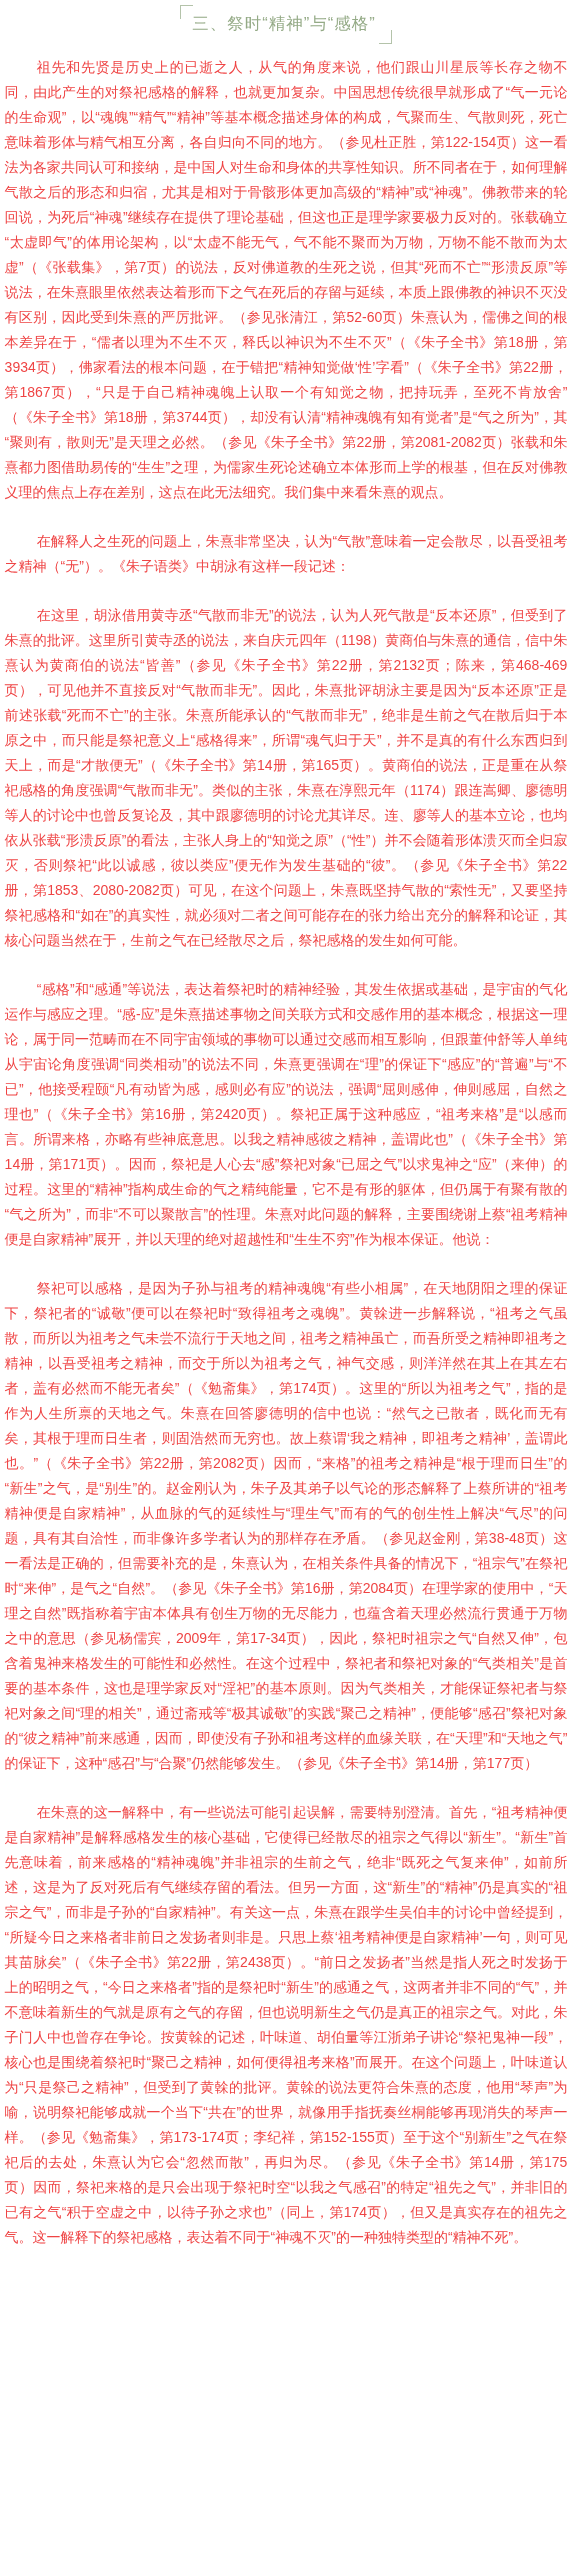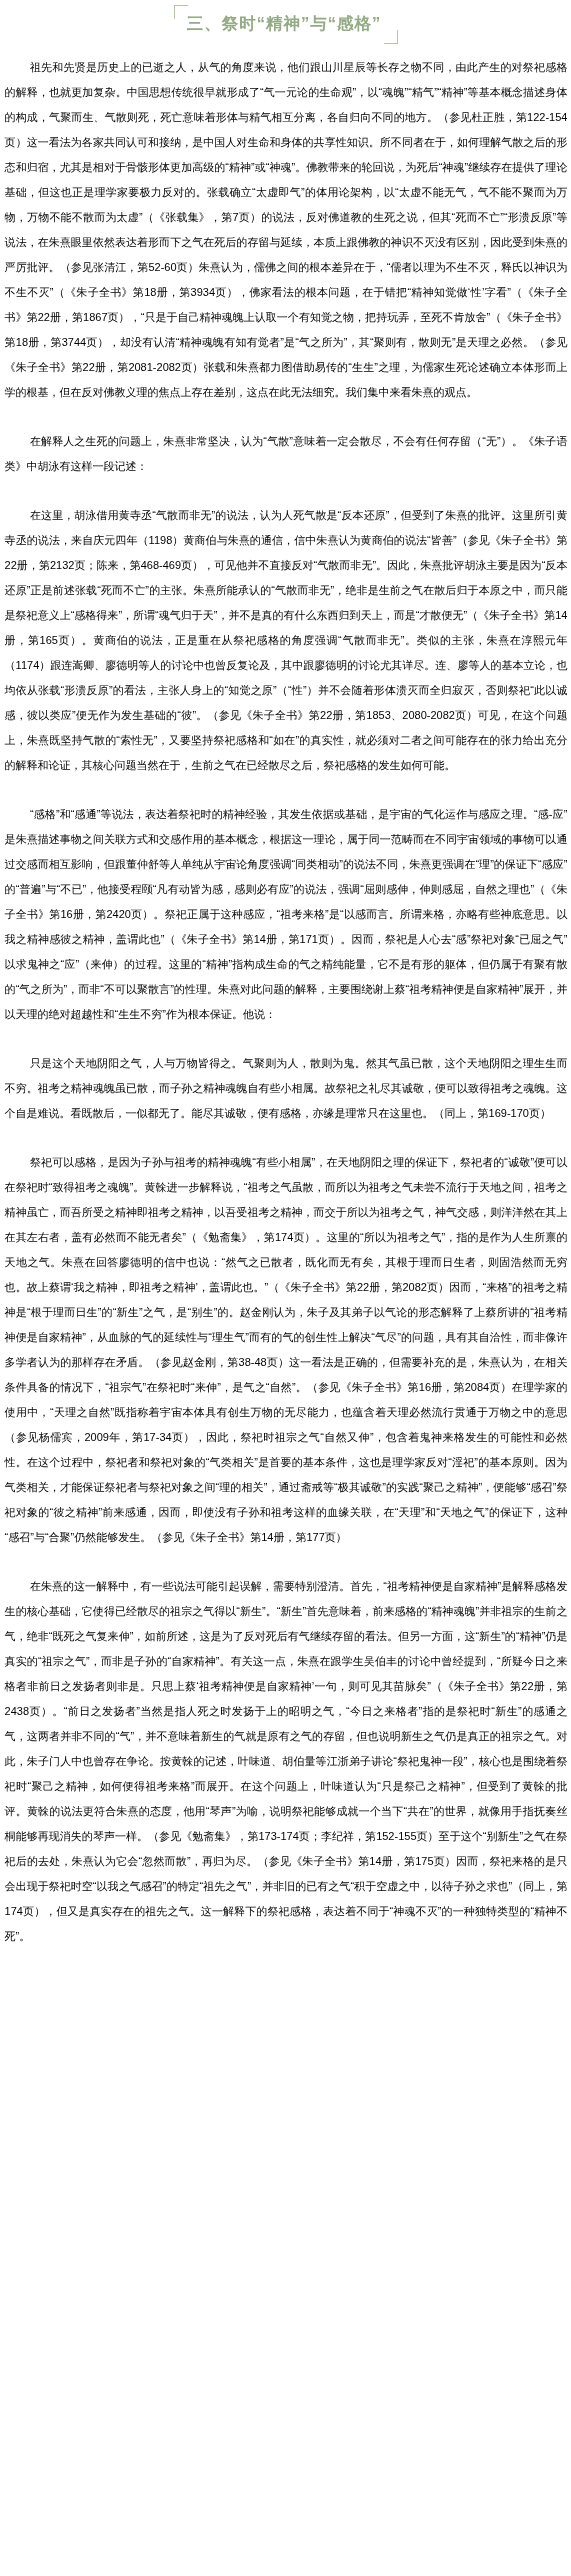--- a/index.html
+++ b/index.html
@@ -37,30 +37,30 @@
   }
   .corner-br {
     right: 0;
     bottom: 0;
     border-bottom: 1.5px solid #b4c3aa;
     border-right: 1.5px solid #b4c3aa;
   }
   .section-title {
     margin: 0;
     font-size: 16.5px;
-    font-weight: 700;
+    font-weight: 400;
     letter-spacing: 1px;
     color: #94aa86;
     white-space: nowrap;
   }
   .para {
     margin: 0 0 24px 0;
-    font-size: 11px;
+    font-size: 14px;
     line-height: 25px;
-    color: #000000;
+    color: #ef4444;
     text-align: justify;
     text-justify: inter-ideograph;
     text-indent: 2.3em;
   }
   .para:last-child {
     margin-bottom: 0;
   }
 </style>
 </head>
 <body>
@@ -68,21 +68,20 @@
 <div class="page">
   <div class="title-row">
     <div class="title-box">
       <span class="corner corner-tl" style="border-color: rgb(180, 195, 170);"></span>
       <h1 class="section-title" style="color: rgb(148, 170, 134);">三、祭时“精神”与“感格”</h1>
       <span class="corner corner-br" style="border-color: rgb(180, 195, 170);"></span>
     </div>
   </div>
 
   <p class="para">祖先和先贤是历史上的已逝之人，从气的角度来说，他们跟山川星辰等长存之物不同，由此产生的对祭祀感格的解释，也就更加复杂。中国思想传统很早就形成了“气一元论的生命观”，以“魂魄”“精气”“精神”等基本概念描述身体的构成，气聚而生、气散则死，死亡意味着形体与精气相互分离，各自归向不同的地方。（参见杜正胜，第122-154页）这一看法为各家共同认可和接纳，是中国人对生命和身体的共享性知识。所不同者在于，如何理解气散之后的形态和归宿，尤其是相对于骨骸形体更加高级的“精神”或“神魂”。佛教带来的轮回说，为死后“神魂”继续存在提供了理论基础，但这也正是理学家要极力反对的。张载确立“太虚即气”的体用论架构，以“太虚不能无气，气不能不聚而为万物，万物不能不散而为太虚”（《张载集》，第7页）的说法，反对佛道教的生死之说，但其“死而不亡”“形溃反原”等说法，在朱熹眼里依然表达着形而下之气在死后的存留与延续，本质上跟佛教的神识不灭没有区别，因此受到朱熹的严厉批评。（参见张清江，第52-60页）朱熹认为，儒佛之间的根本差异在于，“儒者以理为不生不灭，释氏以神识为不生不灭”（《朱子全书》第18册，第3934页），佛家看法的根本问题，在于错把“精神知觉做‘性’字看”（《朱子全书》第22册，第1867页），“只是于自己精神魂魄上认取一个有知觉之物，把持玩弄，至死不肯放舍”（《朱子全书》第18册，第3744页），却没有认清“精神魂魄有知有觉者”是“气之所为”，其“聚则有，散则无”是天理之必然。（参见《朱子全书》第22册，第2081-2082页）张载和朱熹都力图借助易传的“生生”之理，为儒家生死论述确立本体形而上学的根基，但在反对佛教义理的焦点上存在差别，这点在此无法细究。我们集中来看朱熹的观点。</p>
-  <p class="para">在解释人之生死的问题上，朱熹非常坚决，认为“气散”意味着一定会散尽，不会有任何存留（“无”）。《朱子语类》中胡泳有这样一段记述：</p>
+  <p class="para">在解释人之生死的问题上，朱熹非常坚决，认为“气散”意味着一定会散尽，以吾受祖考之精神（“无”）。《朱子语类》中胡泳有这样一段记述：</p>
   <p class="para">在这里，胡泳借用黄寺丞“气散而非无”的说法，认为人死气散是“反本还原”，但受到了朱熹的批评。这里所引黄寺丞的说法，来自庆元四年（1198）黄商伯与朱熹的通信，信中朱熹认为黄商伯的说法“皆善”（参见《朱子全书》第22册，第2132页；陈来，第468-469页），可见他并不直接反对“气散而非无”。因此，朱熹批评胡泳主要是因为“反本还原”正是前述张载“死而不亡”的主张。朱熹所能承认的“气散而非无”，绝非是生前之气在散后归于本原之中，而只能是祭祀意义上“感格得来”，所谓“魂气归于天”，并不是真的有什么东西归到天上，而是“才散便无”（《朱子全书》第14册，第165页）。黄商伯的说法，正是重在从祭祀感格的角度强调“气散而非无”。类似的主张，朱熹在淳熙元年（1174）跟连嵩卿、廖德明等人的讨论中也曾反复论及，其中跟廖德明的讨论尤其详尽。连、廖等人的基本立论，也均依从张载“形溃反原”的看法，主张人身上的“知觉之原”（“性”）并不会随着形体溃灭而全归寂灭，否则祭祀“此以诚感，彼以类应”便无作为发生基础的“彼”。（参见《朱子全书》第22册，第1853、2080-2082页）可见，在这个问题上，朱熹既坚持气散的“索性无”，又要坚持祭祀感格和“如在”的真实性，就必须对二者之间可能存在的张力给出充分的解释和论证，其核心问题当然在于，生前之气在已经散尽之后，祭祀感格的发生如何可能。</p>
   <p class="para">“感格”和“感通”等说法，表达着祭祀时的精神经验，其发生依据或基础，是宇宙的气化运作与感应之理。“感-应”是朱熹描述事物之间关联方式和交感作用的基本概念，根据这一理论，属于同一范畴而在不同宇宙领域的事物可以通过交感而相互影响，但跟董仲舒等人单纯从宇宙论角度强调“同类相动”的说法不同，朱熹更强调在“理”的保证下“感应”的“普遍”与“不已”，他接受程颐“凡有动皆为感，感则必有应”的说法，强调“屈则感伸，伸则感屈，自然之理也”（《朱子全书》第16册，第2420页）。祭祀正属于这种感应，“祖考来格”是“以感而言。所谓来格，亦略有些神底意思。以我之精神感彼之精神，盖谓此也”（《朱子全书》第14册，第171页）。因而，祭祀是人心去“感”祭祀对象“已屈之气”以求鬼神之“应”（来伸）的过程。这里的“精神”指构成生命的气之精纯能量，它不是有形的躯体，但仍属于有聚有散的“气之所为”，而非“不可以聚散言”的性理。朱熹对此问题的解释，主要围绕谢上蔡“祖考精神便是自家精神”展开，并以天理的绝对超越性和“生生不穷”作为根本保证。他说：</p>
-  <p class="para">只是这个天地阴阳之气，人与万物皆得之。气聚则为人，散则为鬼。然其气虽已散，这个天地阴阳之理生生而不穷。祖考之精神魂魄虽已散，而子孙之精神魂魄自有些小相属。故祭祀之礼尽其诚敬，便可以致得祖考之魂魄。这个自是难说。看既散后，一似都无了。能尽其诚敬，便有感格，亦缘是理常只在这里也。（同上，第169-170页）</p>
   <p class="para">祭祀可以感格，是因为子孙与祖考的精神魂魄“有些小相属”，在天地阴阳之理的保证下，祭祀者的“诚敬”便可以在祭祀时“致得祖考之魂魄”。黄榦进一步解释说，“祖考之气虽散，而所以为祖考之气未尝不流行于天地之间，祖考之精神虽亡，而吾所受之精神即祖考之精神，以吾受祖考之精神，而交于所以为祖考之气，神气交感，则洋洋然在其上在其左右者，盖有必然而不能无者矣”（《勉斋集》，第174页）。这里的“所以为祖考之气”，指的是作为人生所禀的天地之气。朱熹在回答廖德明的信中也说：“然气之已散者，既化而无有矣，其根于理而日生者，则固浩然而无穷也。故上蔡谓‘我之精神，即祖考之精神’，盖谓此也。”（《朱子全书》第22册，第2082页）因而，“来格”的祖考之精神是“根于理而日生”的“新生”之气，是“别生”的。赵金刚认为，朱子及其弟子以气论的形态解释了上蔡所讲的“祖考精神便是自家精神”，从血脉的气的延续性与“理生气”而有的气的创生性上解决“气尽”的问题，具有其自洽性，而非像许多学者认为的那样存在矛盾。（参见赵金刚，第38-48页）这一看法是正确的，但需要补充的是，朱熹认为，在相关条件具备的情况下，“祖宗气”在祭祀时“来伸”，是气之“自然”。（参见《朱子全书》第16册，第2084页）在理学家的使用中，“天理之自然”既指称着宇宙本体具有创生万物的无尽能力，也蕴含着天理必然流行贯通于万物之中的意思（参见杨儒宾，2009年，第17-34页），因此，祭祀时祖宗之气“自然又伸”，包含着鬼神来格发生的可能性和必然性。在这个过程中，祭祀者和祭祀对象的“气类相关”是首要的基本条件，这也是理学家反对“淫祀”的基本原则。因为气类相关，才能保证祭祀者与祭祀对象之间“理的相关”，通过斋戒等“极其诚敬”的实践“聚己之精神”，便能够“感召”祭祀对象的“彼之精神”前来感通，因而，即使没有子孙和祖考这样的血缘关联，在“天理”和“天地之气”的保证下，这种“感召”与“合聚”仍然能够发生。（参见《朱子全书》第14册，第177页）</p>
   <p class="para">在朱熹的这一解释中，有一些说法可能引起误解，需要特别澄清。首先，“祖考精神便是自家精神”是解释感格发生的核心基础，它使得已经散尽的祖宗之气得以“新生”。“新生”首先意味着，前来感格的“精神魂魄”并非祖宗的生前之气，绝非“既死之气复来伸”，如前所述，这是为了反对死后有气继续存留的看法。但另一方面，这“新生”的“精神”仍是真实的“祖宗之气”，而非是子孙的“自家精神”。有关这一点，朱熹在跟学生吴伯丰的讨论中曾经提到，“所疑今日之来格者非前日之发扬者则非是。只思上蔡‘祖考精神便是自家精神’一句，则可见其苗脉矣”（《朱子全书》第22册，第2438页）。“前日之发扬者”当然是指人死之时发扬于上的昭明之气，“今日之来格者”指的是祭祀时“新生”的感通之气，这两者并非不同的“气”，并不意味着新生的气就是原有之气的存留，但也说明新生之气仍是真正的祖宗之气。对此，朱子门人中也曾存在争论。按黄榦的记述，叶味道、胡伯量等江浙弟子讲论“祭祀鬼神一段”，核心也是围绕着祭祀时“聚己之精神，如何便得祖考来格”而展开。在这个问题上，叶味道认为“只是祭己之精神”，但受到了黄榦的批评。黄榦的说法更符合朱熹的态度，他用“琴声”为喻，说明祭祀能够成就一个当下“共在”的世界，就像用手指抚奏丝桐能够再现消失的琴声一样。（参见《勉斋集》，第173-174页；李纪祥，第152-155页）至于这个“别新生”之气在祭祀后的去处，朱熹认为它会“忽然而散”，再归为尽。（参见《朱子全书》第14册，第175页）因而，祭祀来格的是只会出现于祭祀时空“以我之气感召”的特定“祖先之气”，并非旧的已有之气“积于空虚之中，以待子孙之求也”（同上，第174页），但又是真实存在的祖先之气。这一解释下的祭祀感格，表达着不同于“神魂不灭”的一种独特类型的“精神不死”。</p>
 
 </div>
 
 
 </body></html>

